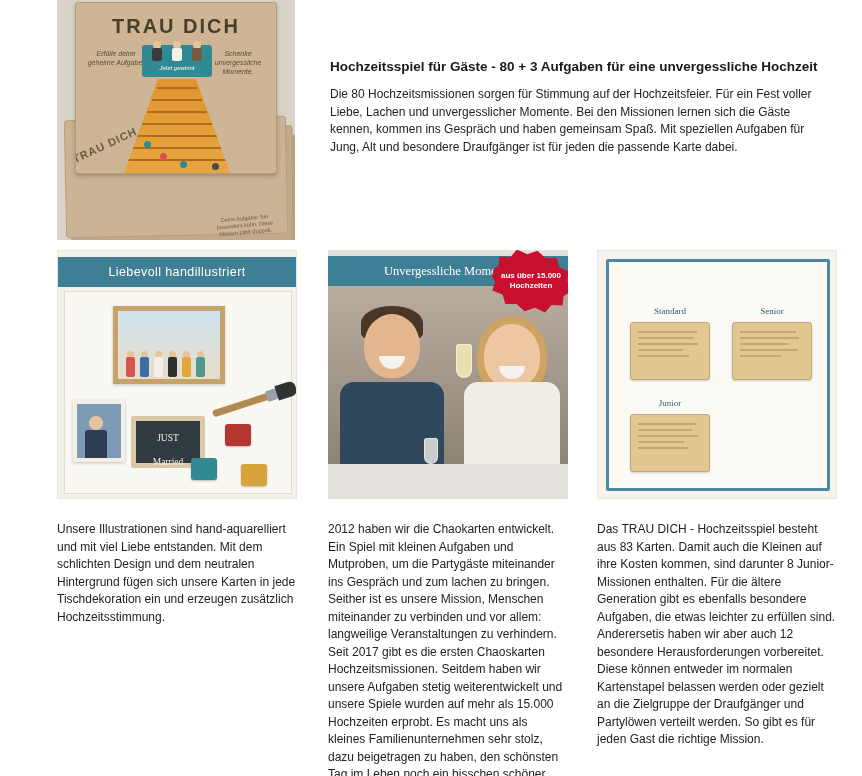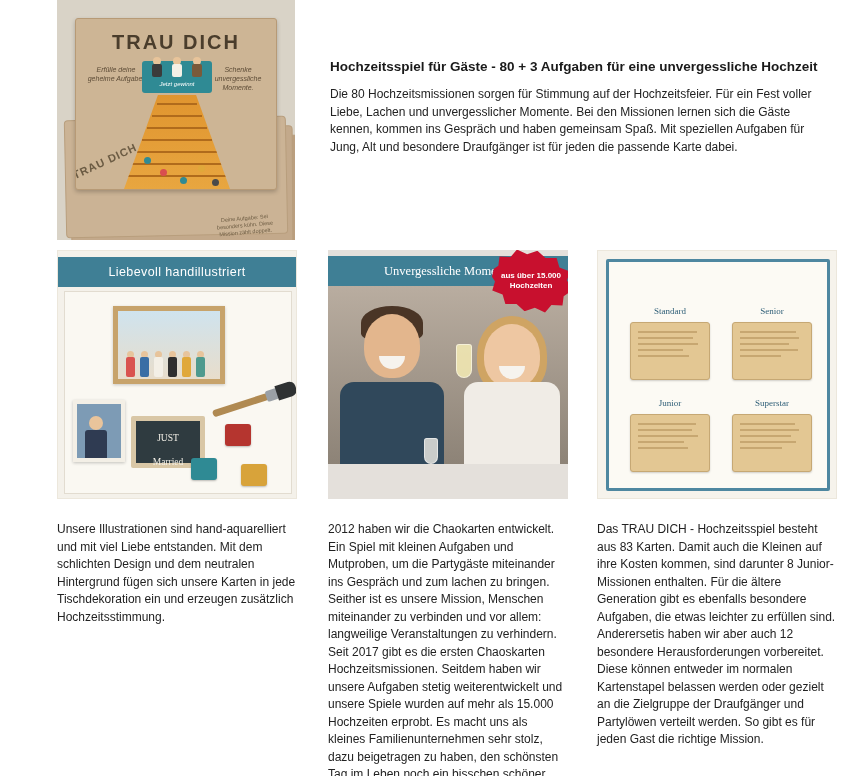--- a/index.html
+++ b/index.html
@@ -54,21 +54,21 @@
     transform: rotate(0.4deg);
   }
   .hero-card-sub {
     position: absolute;
     font-size: 5px;
     color: #6b5b43;
     letter-spacing: .3px;
   }
   .hero-card-main {
     position: absolute;
-    left: 18px; top: 18px;
+    left: 18px; top: 2px;
     width: 202px;
     height: 172px;
     background: #cdb595;
     border: 1px solid #b79a76;
     border-radius: 3px;
     box-shadow: 0 2px 4px rgba(0,0,0,.22);
     overflow: hidden;
   }
   .hero-title {
     position: absolute;
@@ -654,30 +654,20 @@
               <div class="lbl">Junior</div>
               <div class="c3-card">
                 <div class="ln" style="width:90%"></div>
                   <div class="ln" style="width:84%"></div>
                 <div class="ln" style="width:94%"></div>
                   <div class="ln" style="width:72%"></div>
                 <div class="ln" style="width:78%"></div>
               </div>
             </div>
 
-            <div class="c3-cell" style="left:102px; top:92px;">
-              <div class="lbl">Superstar</div>
-              <div class="c3-card">
-                <div class="ln" style="width:86%"></div>
-                  <div class="ln" style="width:92%"></div>
-                <div class="ln" style="width:80%"></div>
-                  <div class="ln" style="width:88%"></div>
-                <div class="ln" style="width:66%"></div>
-              </div>
-            </div>
 
           </div>
         </div>
       </div>
       <div class="col-text">Das TRAU DICH - Hochzeitsspiel besteht aus 83 Karten. Damit auch die Kleinen auf ihre Kosten kommen, sind darunter 8 Junior-Missionen enthalten. Für die ältere Generation gibt es ebenfalls besondere Aufgaben, die etwas leichter zu erfüllen sind. Anderersetis haben wir aber auch 12 besondere Herausforderungen vorbereitet. Diese können entweder im normalen Kartenstapel belassen werden oder gezielt an die Zielgruppe der Draufgänger und Partylöwen verteilt werden. So gibt es für jeden Gast die richtige Mission.</div>
     </div>
 
   </div>
 </div>
 

